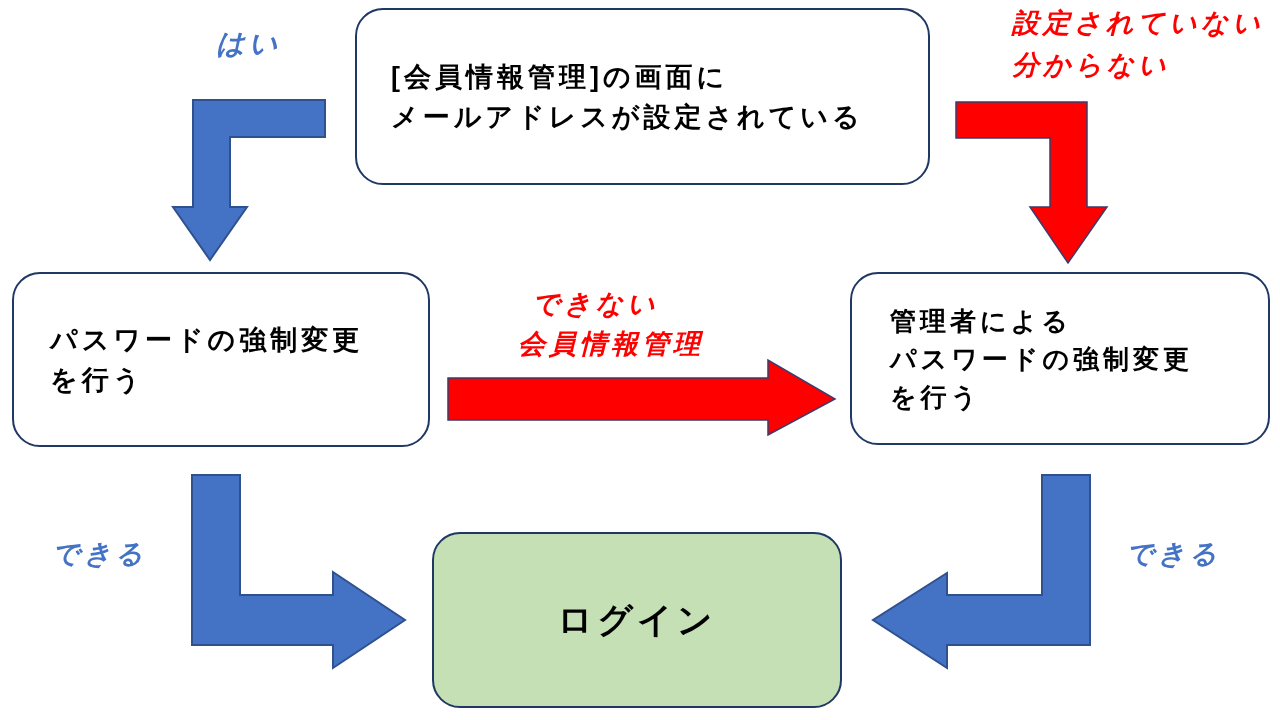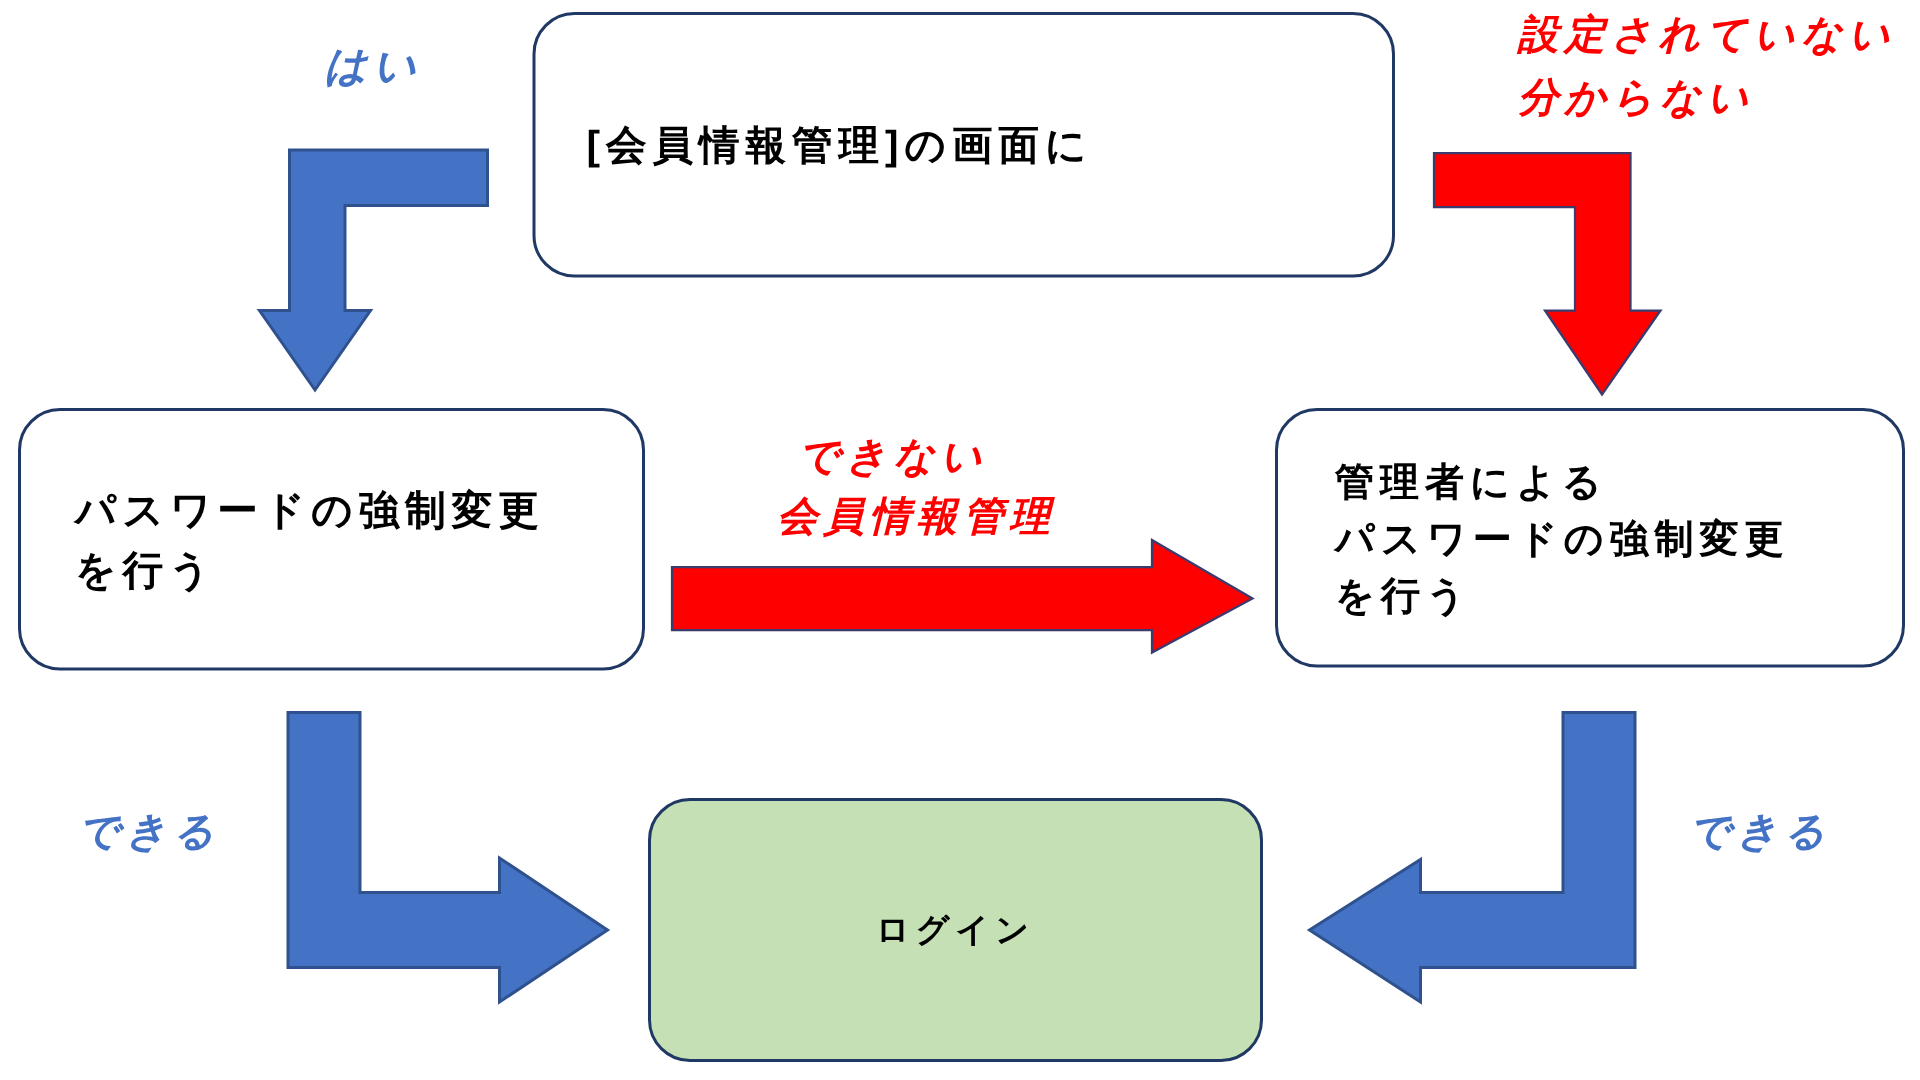--- a/index.html
+++ b/index.html
@@ -21,21 +21,21 @@
     border-radius:28px;
     background:#ffffff;
     display:flex;flex-direction:column;justify-content:center;
     color:#000000;
     font-size:27px;line-height:40px;letter-spacing:4px;
   }
   .node .line{display:block;}
   .node-top{left:355px;top:8px;width:575px;height:177px;padding-left:34px;}
   .node-left{left:12px;top:272px;width:418px;height:175px;padding-left:36px;}
   .node-right{left:850px;top:272px;width:420px;height:173px;padding-left:38px;font-size:26px;line-height:38px;border-radius:28px;}
-  .node-login{left:432px;top:532px;width:410px;height:176px;background:#C5E0B4;align-items:center;font-size:22px;}
+  .node-login{left:432px;top:532px;width:410px;height:176px;background:#C5E0B4;align-items:center;font-size:35px;}
   .lbl{
     position:absolute;
     font-size:27px;line-height:42px;letter-spacing:4px;white-space:nowrap;font-style:italic;
   }
   .lbl-blue{color:#4472C4;}
   .lbl-red{color:#FF0000;}
   .lbl-yes{left:216px;top:23px;font-size:28px;}
   .lbl-notset{left:1012px;top:2px;}
   .lbl-cannot{left:518px;top:284px;line-height:40px;}
   .lbl-cannot .first{padding-left:14px;}
@@ -50,20 +50,21 @@
   <svg class="arrow-layer" viewBox="0 0 1280 720">
     <polygon class="arrow-blue" points="193,100 325,100 325,137 230,137 230,207 247,207 210,260 173,207 193,207" fill="#4472C4"></polygon>
     <polygon class="arrow-red" points="956,102 1087,102 1087,207 1107,207 1068,263 1030,207 1050,207 1050,138 956,138" fill="#FF0000"></polygon>
     <polygon class="arrow-red" points="448,378 768,378 768,360 835,399 768,435 768,420 448,420" fill="#FF0000"></polygon>
     <polygon class="arrow-blue" points="192,475 240,475 240,595 333,595 333,572 405,620 333,668 333,645 192,645" fill="#4472C4"></polygon>
     <polygon class="arrow-blue" points="1042,475 1090,475 1090,645 947,645 947,668 873,620 947,573 947,595 1042,595" fill="#4472C4"></polygon>
   </svg>
 
   <div class="node node-top">
     <span class="line">[会員情報管理]の画面に</span>
+    <span class="line">メールアドレスが設定されている</span>
   </div>
 
   <div class="node node-left">
     <span class="line">パスワードの強制変更</span>
     <span class="line">を行う</span>
   </div>
 
   <div class="node node-right">
     <span class="line">管理者による</span>
     <span class="line">パスワードの強制変更</span>

